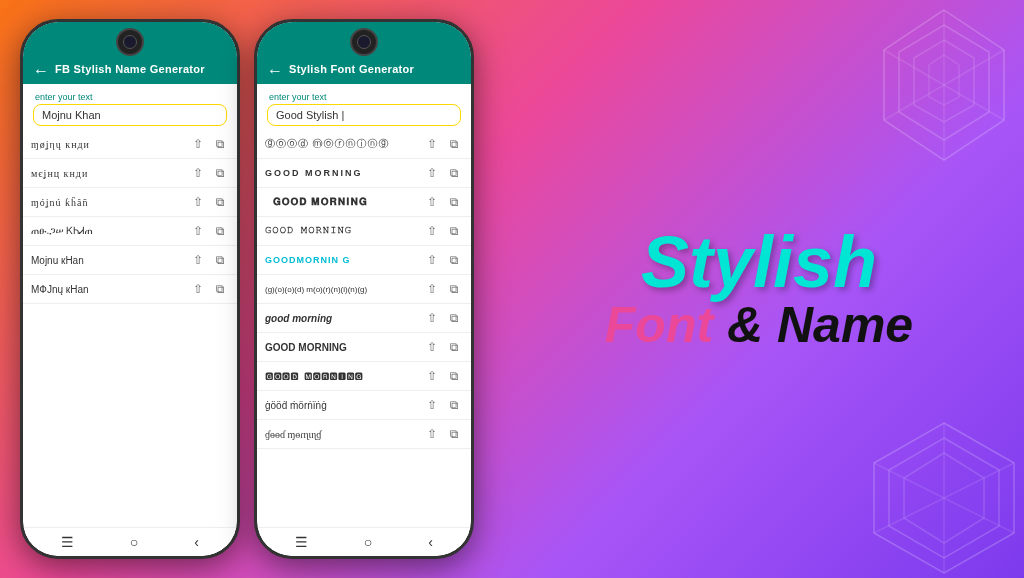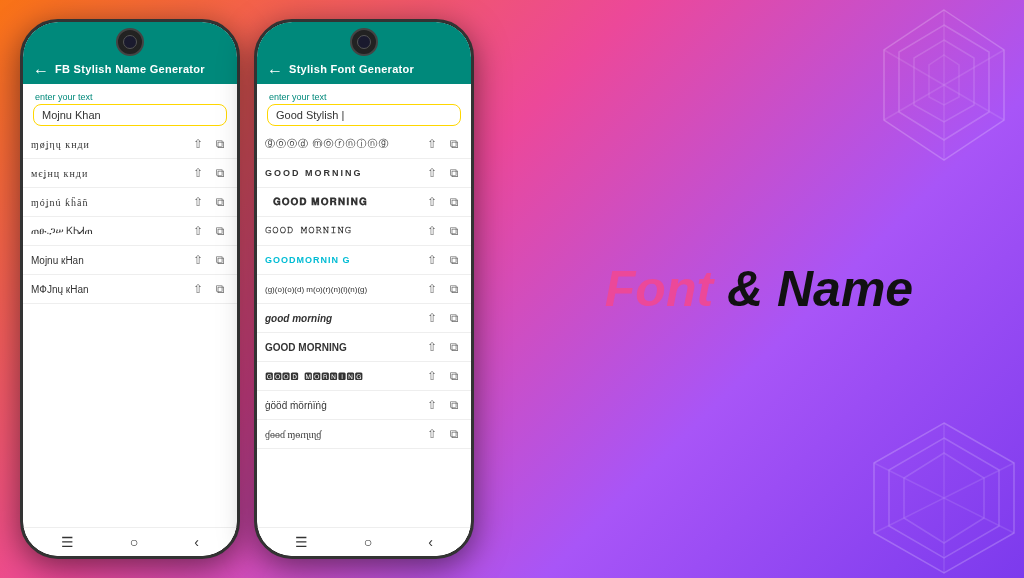--- a/index.html
+++ b/index.html
@@ -404,16 +404,17 @@
         <span class="nav-btn">☰</span>
         <span class="nav-btn">○</span>
         <span class="nav-btn">‹</span>
       </div>
     </div>
   </div>
 
 </div>
 
 <div class="brand-text">
+  <div class="brand-line1">Stylish</div>
   <div style="font-size:50px;font-weight:900;font-style:italic;font-family:'Arial Black',Arial,sans-serif;color:#111;line-height:1.1;">
     <span style="color:#ec4899;">Font</span><span> &amp; Name</span>
   </div>
 </div>
 
 </body></html>

